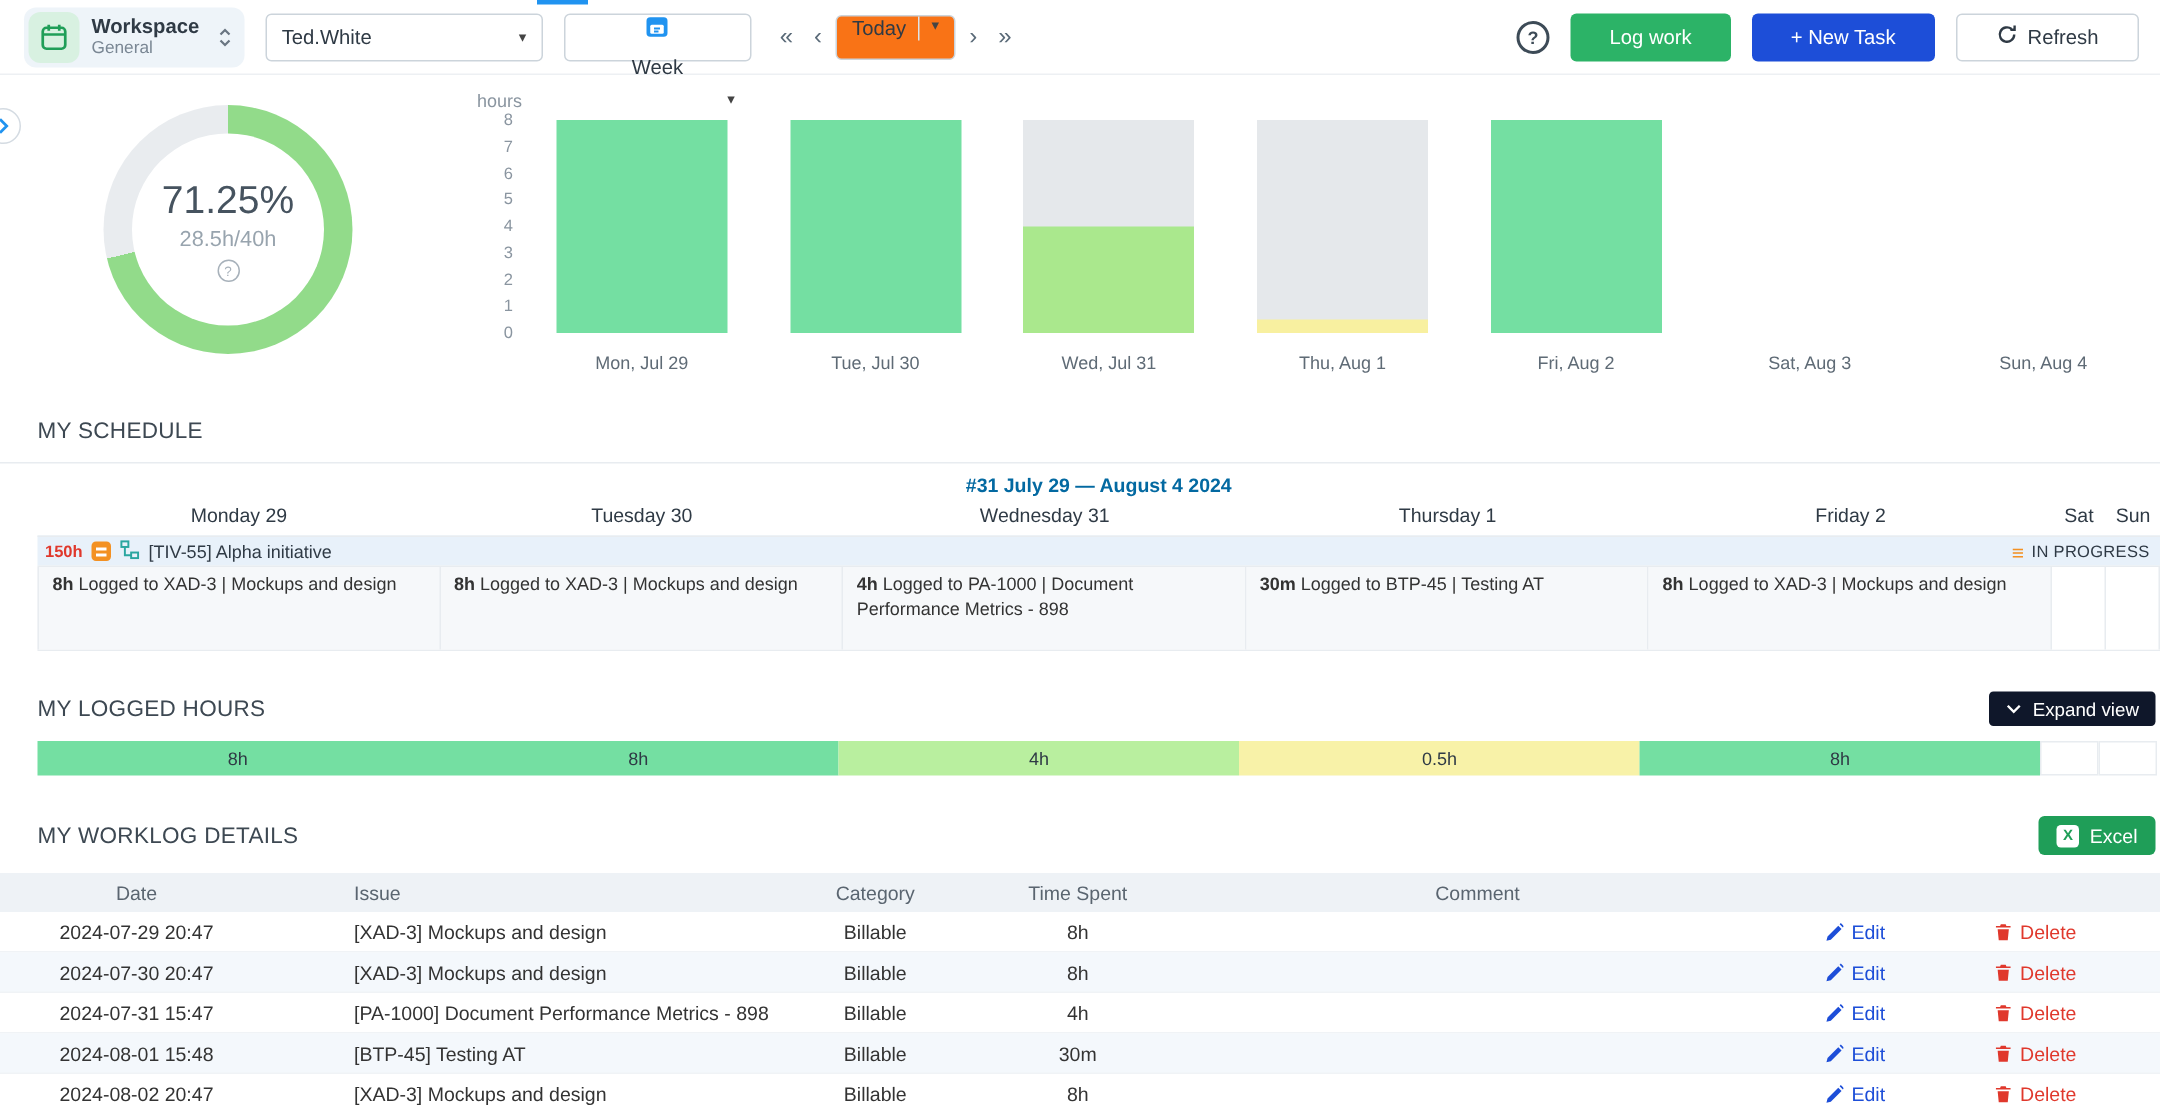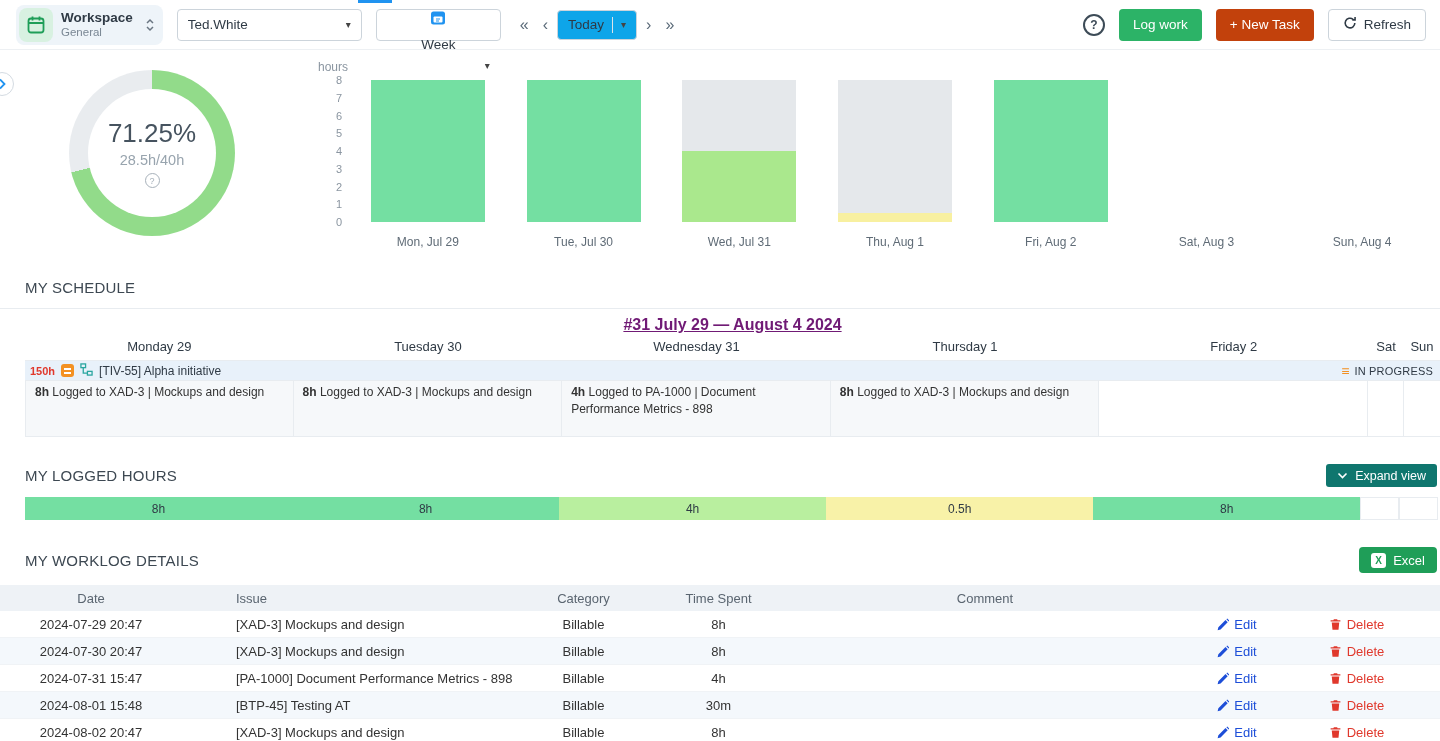--- a/index.html
+++ b/index.html
@@ -17,27 +17,27 @@
   .ws-text { display:flex; flex-direction:column; line-height:1.15;justify-content:space-between; }
   .ws-title { font-size:13.5px; font-weight:700; color:#2f3a45; }
   .ws-sub { font-size:11.5px; color:#7a8794; }
   .ws-caret { margin-left:4px; display:grid; place-items:center; }
   .select { height:32px; border:1px solid #ccd4db; border-radius:4px; background:#fff; display:flex; align-items:center; gap:8px; padding:0 10px; font-size:13.5px; color:#2f3a45; cursor:pointer; }
   .select .caret, .today-btn .caret { font-size:10px; color:#444; margin-left:auto; }
   .user-select { width:185px; }
   .period-select { width:125px;flex-direction:column; }
   .nav { display:flex; align-items:center; gap:4px; }
   .icon-btn { background:none; border:none; cursor:pointer; color:#5a6a78; font-size:16px; line-height:1; padding:2px 5px; font-family:inherit; }
-  .today-btn { height:30px; border:1px solid #ccd4db; border-radius:4px; background:#0ea5e9; display:flex; align-items:center; gap:8px; padding:0 10px; font-size:13.5px; color:#2f3a45; cursor:pointer; font-family:inherit; }
+  .today-btn { height:30px; border:1px solid #ccd4db; border-radius:4px; background:#f97316; display:flex; gap:8px; padding:0 10px; font-size:13.5px; color:#2f3a45; cursor:pointer; font-family:inherit; }
   .today-btn .divider { width:1px; height:16px; background:#dde3e8; }
   .topbar-right { margin-left:auto; display:flex; align-items:center; gap:14px; }
   .help-circle { width:22px; height:22px; border:2px solid #3d4b57; border-radius:50%; display:grid; place-items:center; font-size:12px; font-weight:700; color:#3d4b57; cursor:pointer; background:#fff; }
-  .btn { height:32px; border:none; border-radius:4px; padding:0 14px; font-size:13.5px; display:flex; align-items:center; gap:7px; cursor:pointer; color:#fff; font-family:inherit; }
+  .btn { height:32px; border:none; border-radius:4px; padding:0 26px; font-size:13.5px; display:flex; align-items:center; gap:7px; cursor:pointer; color:#fff; font-family:inherit; }
   .btn-green { background:#2cb367; }
-  .btn-blue { background:#c2410c; }
+  .btn-blue { background:#1d4ed8; }
   .btn-white { background:#fff; border:1px solid #ccd4db; color:#2f3a45; }
   
   .side-expander { position:absolute; top:72px; left:-10px; width:24px; height:24px; border-radius:50%; background:#fff; border:1px solid #d4dbe2; display:grid; place-items:center; cursor:pointer; z-index:5; }
   
   .dashboard { display:flex; padding-top:6px; }
   .donut-wrap { width:310px; padding-left:69px; padding-top:14px; flex:none; }
   .donut { width:166px; height:166px; border-radius:50%; display:grid; place-items:center; }
   .donut-hole { width:128px; height:128px; border-radius:50%; background:#fff; display:flex; flex-direction:column; align-items:center; justify-content:center; gap:3px; }
   .donut-percent { font-size:26px; color:#46535f; font-weight:500; }
   .donut-ratio { font-size:14.5px; color:#98a4ae; }
@@ -51,39 +51,39 @@
   .bar-area { height:142px; margin-top:24px; width:114px; display:flex; align-items:flex-end; }
   .bar-required { width:100%; background:#e5e8eb; display:flex; align-items:flex-end; }
   .bar-logged { width:100%; }
   .day-label { margin-top:13px; font-size:12px; color:#5f6b76; }
   
   .section-title { font-size:15px; font-weight:500; color:#3d4852; letter-spacing:.2px; margin:0; }
   .sec-head { display:flex; align-items:center; justify-content:space-between; padding:0 3px 0 25px; }
   
   .schedule-sec { margin-top:30px; }
   .sched { margin-top:12px; border-top:1px solid #e8ecf0; padding-left:25px; }
-  .week-label { text-align:center; font-size:16px; font-weight:700; color:#701a75; padding:7px 0 2px;text-decoration:underline; }
+  .week-label { text-align:center; font-size:13px; font-weight:700; color:#0369a1; padding:7px 0 2px; }
   .day-headers { display:grid; grid-template-columns:repeat(5,1fr) 36px 36px; padding:3px 0 6px; }
   .day-head { text-align:center; font-size:13px; color:#2f3a45; }
   .task-row { display:flex; align-items:center; gap:6px; background:#e8f1fa; height:20px; padding:0 5px; border-top:1px solid #e8ecf0; font-size:12px; }
   .task-est { color:#e0382c; font-weight:700; font-size:11px; }
   .badge-orange { width:13px; height:13px; background:#f39123; border-radius:3px; display:flex; flex-direction:column; justify-content:center; align-items:center; gap:2px; }
   .badge-orange i { display:block; width:7px; height:2px; background:#fff; }
   .task-label { color:#2f3a45; cursor:pointer; }
   .task-right { margin-left:auto; display:flex; align-items:center; gap:5px; padding-right:2px; }
   .menu-icon { color:#f39123; font-weight:700; font-size:14px; line-height:1; cursor:pointer; }
   .task-status { font-size:11px; font-weight:400; color:#2f3a45; letter-spacing:.2px; }
   .worklog-row { display:grid; grid-template-columns:repeat(5,1fr) 36px 36px; border-top:1px solid #e8ecf0; border-bottom:1px solid #e8ecf0; }
   .wl-cell { min-height:55px; background:#fff; border-right:1px solid #e8ecf0; padding:3px 9px; font-size:12px; line-height:1.4; color:#333; }
   .wl-cell.filled { background:#f6f8fa; }
   .wl-cell:first-child { border-left:1px solid #e8ecf0; }
   .wl-time { font-weight:700; }
   
   .logged-sec { margin-top:27px; }
-  .expand-btn { background:#0f766e; color:#fff; border:none; border-radius:3px; height:23px; display:flex; align-items:center; gap:7px; padding:0 11px; font-size:12.5px; cursor:pointer; font-family:inherit; }
+  .expand-btn { background:#0f172a; color:#fff; border:none; border-radius:3px; height:23px; display:flex; align-items:center; gap:7px; padding:0 11px; font-size:12.5px; cursor:pointer; font-family:inherit; }
   .hours-bar { margin:10px 2px 0 25px; height:23px; display:flex; }
   .seg { display:grid; place-items:center; font-size:12px; color:#2f3a45; }
   .seg.empty { border:1px solid #e8ecf0; background:#fff; }
   
   .details-sec { margin-top:27px; }
   .excel-btn { background:#1f9e58; color:#fff; border:none; border-radius:4px; height:26px; display:flex; align-items:center; gap:7px; padding:0 12px; font-size:13px; cursor:pointer; font-family:inherit; }
   .xl-icon { width:15px; height:15px; background:#fff; border-radius:3px; color:#1f9e58; font-size:10px; font-weight:700; display:grid; place-items:center; }
   .wtable { margin-top:12px; }
   .tgrid { display:grid; grid-template-columns:150px 70px 280px 135px 135px 1fr 105px 135px; align-items:center; padding:0 16px; }
   .t-header { background:#eef2f6; height:26px; font-size:13px; color:#5a6570; }
@@ -279,20 +279,21 @@
       <span class="task-label">[TIV-55] Alpha initiative</span>
       <span class="task-right">
         <span class="menu-icon">≡</span>
         <span class="task-status">IN PROGRESS</span>
       </span>
     </div>
     <div class="worklog-row">
         <div class="wl-cell filled"><span class="wl-time">8h</span><span> Logged to XAD-3 | Mockups and design</span></div>
         <div class="wl-cell filled"><span class="wl-time">8h</span><span> Logged to XAD-3 | Mockups and design</span></div>
         <div class="wl-cell filled"><span class="wl-time">4h</span><span> Logged to PA-1000 | Document Performance Metrics - 898</span></div>
+        <div class="wl-cell filled"><span class="wl-time">30m</span><span> Logged to BTP-45 | Testing AT</span></div>
         <div class="wl-cell filled"><span class="wl-time">8h</span><span> Logged to XAD-3 | Mockups and design</span></div>
         <div class="wl-cell"></div>
         <div class="wl-cell"></div>
       </div>
   </div>
 </div>
 
 <div class="logged-sec">
   <div class="sec-head">
     <h2 class="section-title">MY LOGGED HOURS</h2>

